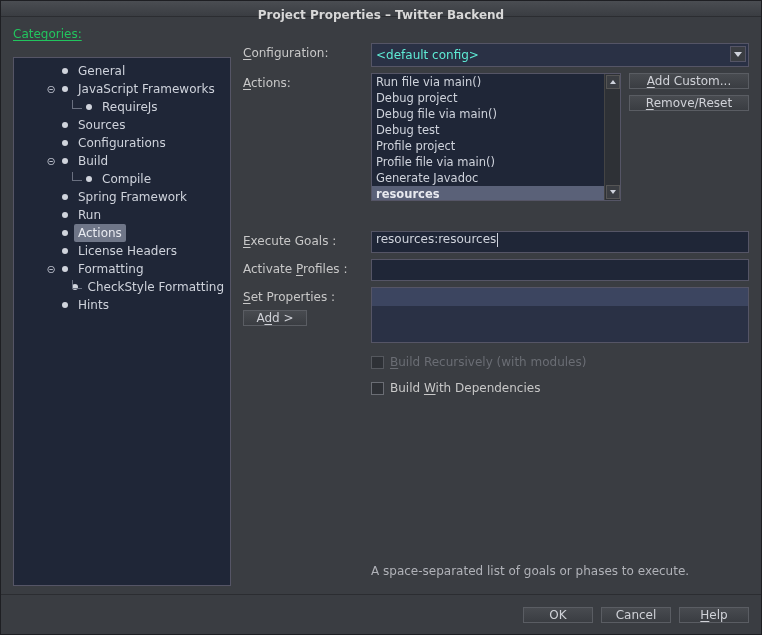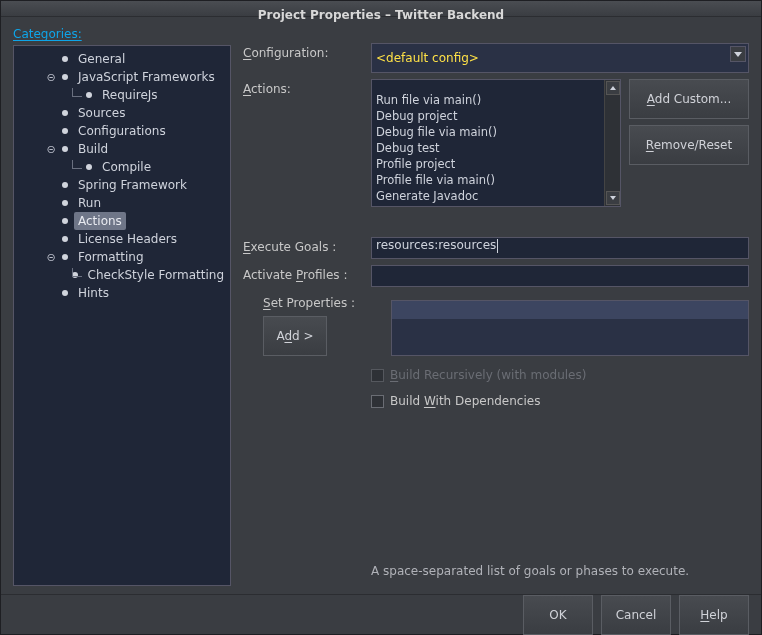--- a/index.html
+++ b/index.html
@@ -2,60 +2,60 @@
 <html><head>
 <meta charset="utf-8">
 <style>
   * { box-sizing: border-box; margin: 0; padding: 0; font-family: "DejaVu Sans", "Liberation Sans", sans-serif; font-size: 12px; }
   body { background: #3a3d42; color: #c8c8c8; width: 762px; height: 635px; overflow: hidden; }
   .window { width: 762px; height: 635px; display: flex; flex-direction: column; background: #3a3d42; border: 1px solid #1e1f23; }
   .titlebar { height: 16px; line-height: 28px; text-align: center; background: linear-gradient(#4a4d52, #3a3d42); border-bottom: 1px solid #2b2d31; color: #d8d8d8; font-weight: bold; }
   .content { flex: 1; display: flex; flex-direction: column; padding: 10px 12px 8px 12px; }
   .upper { flex: 1; display: flex; gap: 12px; min-height: 0; }
   .left-col { width: 218px; display: flex; flex-direction: column; }
-  .cat-label { color: #0ea5e9; margin-bottom: 4px; text-decoration: underline; text-underline-offset: 2px; }
+  .cat-label { color: #22c55e; margin-bottom: 16px; text-decoration: underline; text-underline-offset: 2px; }
   .tree-wrap { flex: 1; background: #1f2637; border: 1px solid #556; padding: 4px 2px; overflow: auto; }
   .tree li { white-space: nowrap; line-height: 18px; display: flex; align-items: center; height: 18px; padding-left: 4px; color: #cfd3dc; }
   .tree li.d2 { padding-left: 28px; position: relative; }
   .tree li.d3 { padding-left: 52px; position: relative; }
   .tree li.d2::before, .tree li.d3::before { content: ""; position: absolute; left: 0; top: 0; height: 100%; }
   .handle { display: inline-flex; width: 14px; height: 14px; align-items: center; justify-content: center; margin-right: 2px; color: #cfd3dc; position: relative; }
   .handle.open::before { content: "⊝"; font-size: 11px; line-height: 1; color: #b8bcc8; }
   .handle.none { width: 14px; }
   .elbow { display: inline-block; width: 16px; height: 14px; position: relative; }
   .elbow::before { content: ""; position: absolute; left: 4px; top: 0; width: 1px; height: 8px; background: #6a7080; }
   .elbow::after { content: ""; position: absolute; left: 4px; top: 8px; width: 10px; height: 1px; background: #6a7080; }
   .dot { display: inline-block; width: 6px; height: 6px; border-radius: 50%; background: #d0d4dc; margin: 0 6px 0 2px; flex-shrink: 0; }
   .node-label { padding: 0 4px; border-radius: 2px; cursor: default; }
   .node-label.sel { background: #6f7688; color: #e8eaf0; }
   .right-col { flex: 1; display: flex; flex-direction: column; gap: 6px; padding-top: 16px; }
   .form-row { display: flex; align-items: flex-start; gap: 8px; }
   .form-label { width: 120px; color: #c8c8c8; padding-top: 3px; }
   .u { text-decoration: underline; text-underline-offset: 2px; }
-  .combo { flex: 1; height: 30px; background: #2a3145; border: 1px solid #556; color: #fde047; display: flex; align-items: center; padding: 4px 4px; position: relative; }
+  .combo { flex: 1; height: 24px; background: #2a3145; border: 1px solid #556; color: #5eead4; display: flex; align-items: center; padding: 4px 4px; position: relative; }
   .combo-arrow { position: absolute; right: 2px; top: 2px; width: 16px; height: 16px; background: #3a3d42; border: 1px solid #556; display: flex; align-items: center; justify-content: center; }
   .combo-arrow::after { content: ""; border-left: 4px solid transparent; border-right: 4px solid transparent; border-top: 5px solid #cfd3dc; }
   .listbox-wrap { flex: 1; display: flex; gap: 8px; }
   .listbox { flex: 1; height: 128px; background: #1f2637; border: 1px solid #556; position: relative; overflow: hidden; }
-  .listbox-items { position: absolute; left: 0; right: 16px; top: 12px; }
+  .listbox-items { position: absolute; left: 0; right: 16px; top: 0; }
   .listbox-item { height: 16px; line-height: 16px; padding: 0 4px; color: #cfd3dc; font-size: 11.5px; cursor: default; }
   .listbox-item.sel { background: #5a6178; color: #e8eaf0; font-weight: bold; }
   .vscroll { position: absolute; right: 0; top: 0; width: 16px; height: 100%; background: #2e3136; border-left: 1px solid #444; }
   .vscroll .sbtn { width: 14px; height: 14px; margin: 1px; background: #3a3d42; border: 1px solid #555; display: flex; align-items: center; justify-content: center; }
   .vscroll .up { position: absolute; top: 0; }
   .vscroll .down { position: absolute; bottom: 0; }
   .vscroll .up::after { content:""; border-left:3px solid transparent; border-right:3px solid transparent; border-bottom:4px solid #cfd3dc;}
   .vscroll .down::after { content:""; border-left:3px solid transparent; border-right:3px solid transparent; border-top:4px solid #cfd3dc;}
   .side-buttons { width: 120px; display: flex; flex-direction: column; gap: 6px; }
-  .btn { height: 40px; background: linear-gradient(#484b50, #3a3d42); border: 1px solid #5a5d63; color: #d0d2d8; display: inline-flex; align-items: center; justify-content: center; padding: 0 10px; cursor: pointer; min-width: 60px; }
+  .btn { height: 16px; background: linear-gradient(#484b50, #3a3d42); border: 1px solid #5a5d63; color: #d0d2d8; display: inline-flex; align-items: center; justify-content: center; padding: 0 10px; cursor: pointer; min-width: 60px; }
   .text-input { flex: 1; height: 22px; background: #1f2637; border: 1px solid #556; color: #cfd3dc; padding: 0 4px; position: relative; }
   .text-input .cursor { display: inline-block; width: 1px; height: 14px; background: #cfd3dc; vertical-align: middle; margin-left: 1px; }
   .props-area { flex: 1; height: 56px; background: #2a3145; border: 1px solid #556; }
   .props-area .propline { height: 18px; background: #3c4560; margin: 0; }
-  .add-row { display: flex; gap: 8px; align-items: flex-end; margin-left: 20px; }
+  .add-row { display: flex; gap: 8px; align-items: flex-start; }
   .add-col { width: 120px; display: flex; flex-direction: column; gap: 6px; }
   .check-row { display: flex; align-items: center; gap: 6px; margin-left: 128px; margin-top: 6px; color: #c8c8c8; }
   .check-row.disabled { color: #6a6d74; }
   .cbox { width: 13px; height: 13px; border: 1px solid #6a6d74; background: #2e3136; display: inline-block; }
   .check-row.disabled .cbox { border-color: #55585e; }
   .hint { margin-left: 128px; margin-top: auto; color: #b0b2b8; font-size: 12px; padding-bottom: 8px; }
   .footer { height: 40px; border-top: 1px solid #2b2d31; display: flex; align-items: center; justify-content: flex-end; gap: 8px; padding: 4px 12px; }
 </style>
 </head>
 <body>
@@ -154,20 +154,21 @@
           <div class="listbox-wrap">
             <div class="listbox">
               <div class="listbox-items" id="actions-items">
                   <div class="listbox-item">Run file via main()</div>
                   <div class="listbox-item">Debug project</div>
                   <div class="listbox-item">Debug file via main()</div>
                   <div class="listbox-item">Debug test</div>
                   <div class="listbox-item">Profile project</div>
                   <div class="listbox-item">Profile file via main()</div>
                   <div class="listbox-item">Generate Javadoc</div>
+                  <div class="listbox-item sel">resources</div>
                 </div>
               <div class="vscroll">
                 <div class="sbtn up"></div>
                 <div class="sbtn down"></div>
               </div>
             </div>
             <div class="side-buttons">
               <div class="btn">
                   <span><span class="u">A</span>dd Custom...</span>
                 </div>

